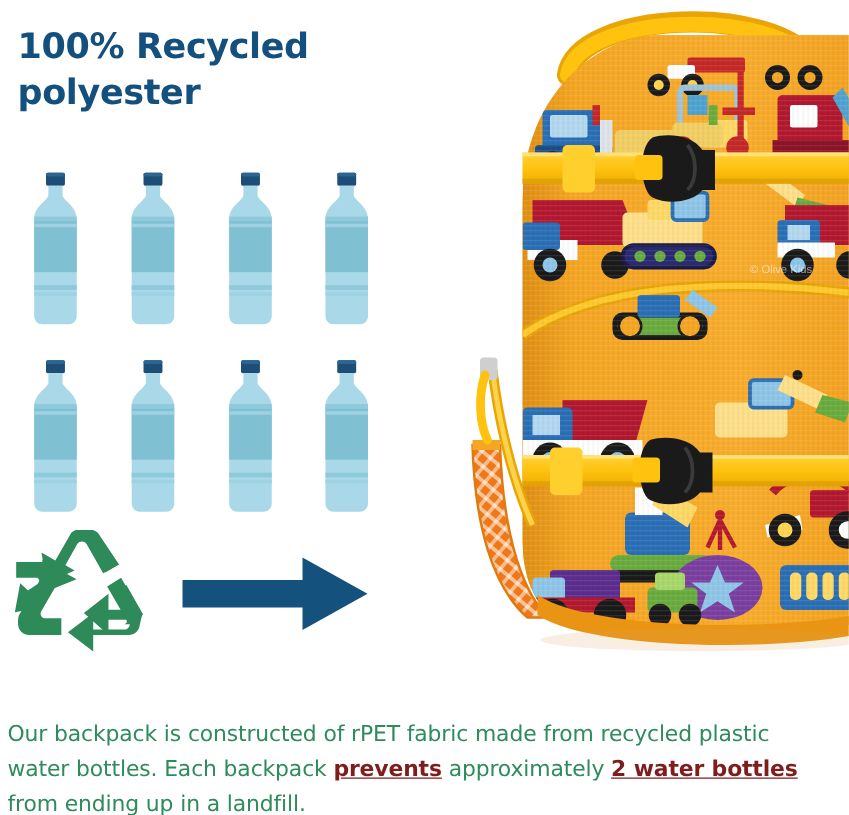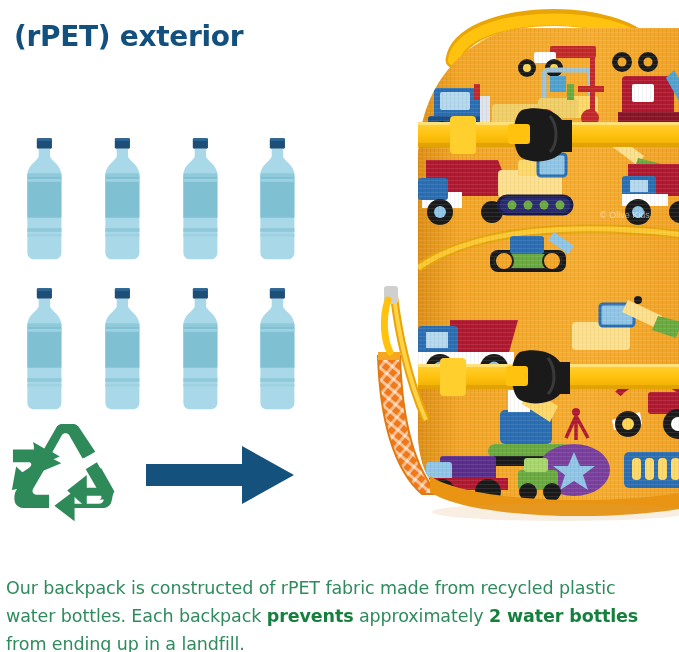--- a/index.html
+++ b/index.html
@@ -86,28 +86,28 @@
     position: absolute;
     left: 6px;
     top: 556px;
     width: 662px;
     font-family: "DejaVu Sans", sans-serif;
     font-size: 17.5px;
     line-height: 1.62;
     color: #2e8b5c;
     letter-spacing: -0.1px;
   }
-  .caption b { font-weight: bold; color: #15803d; }
+  .caption b { font-weight: bold; color: #7f1d1d; text-decoration: underline; }
   .caption .seg { white-space: normal; text-align: right; }
 </style>
 </head>
 <body>
 
 <div class="headline">
-  <span class="ln">(rPET) exterior</span>
+  <span class="ln">100% Recycled polyester</span>
 </div>
 
 <div class="bottle-grid">
 
   <div class="bottle">
     <svg viewBox="0 0 60 130" xmlns="http://www.w3.org/2000/svg" aria-hidden="true">
       <rect x="22" y="0" width="16" height="11" rx="1.5" fill="#1d4e77"></rect>
       <rect x="22" y="0" width="16" height="3" rx="1.5" fill="#2b6593"></rect>
       <path d="M24 11 h12 v8 c0 4 12 9 12 20 v82 c0 4 -3 7 -7 7 h-22 c-4 0 -7 -3 -7 -7 v-82 c0 -11 12 -16 12 -20 z" fill="#a9d9e8"></path>
       <rect x="12" y="40" width="36" height="44" fill="#7fc0d2"></rect>

